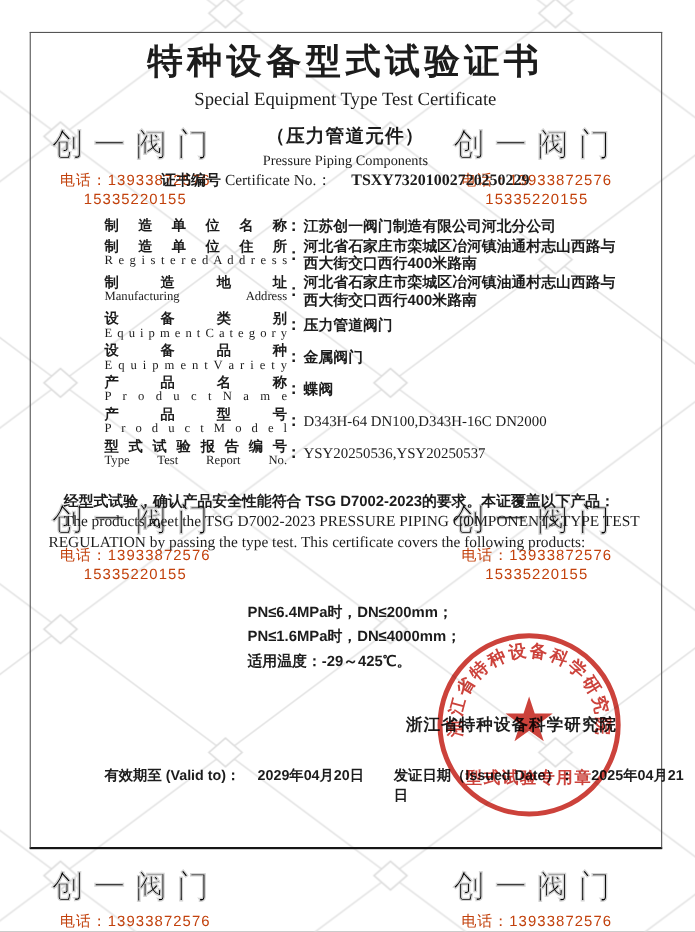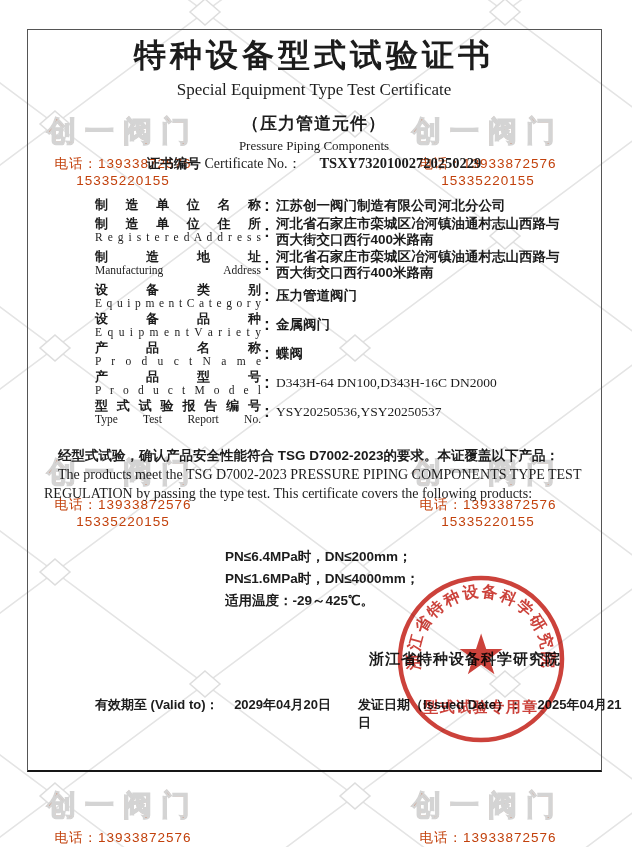--- a/index.html
+++ b/index.html
@@ -43,21 +43,21 @@
   .d-left{position:absolute;left:95px;}
   .d-right{position:absolute;left:358px;}
   .d-lbl{font-weight:600;}
   .d-val{font-weight:bold;padding-left:12px;}
   
   .note{position:absolute;left:38px;top:752px;width:562px;font-size:11.5px;font-weight:bold;}
   
   .seal{position:absolute;left:386px;top:570px;z-index:5;mix-blend-mode:multiply;opacity:.88;}
   
   .wm{position:absolute;width:210px;text-align:center;z-index:1;}
-  .wm-brand{font-size:29px;font-weight:bold;letter-spacing:9px;color:#c2410c;
+  .wm-brand{font-size:29px;font-weight:normal;letter-spacing:9px;color:#000000;
             -webkit-text-stroke:1.2px #d4d4d4;}
   .wm-phone{margin-top:3px;font-size:13.5px;color:#c2410c;letter-spacing:1px;}
   .wm.p1{left:18px;top:112px;} .wm.p2{left:383px;top:112px;}
   .wm.p3{left:18px;top:453px;} .wm.p4{left:383px;top:453px;}
   .wm.p5{left:18px;top:786px;} .wm.p6{left:383px;top:786px;}
   .abs{position:absolute;}
 </style>
 </head>
 <body>
 

